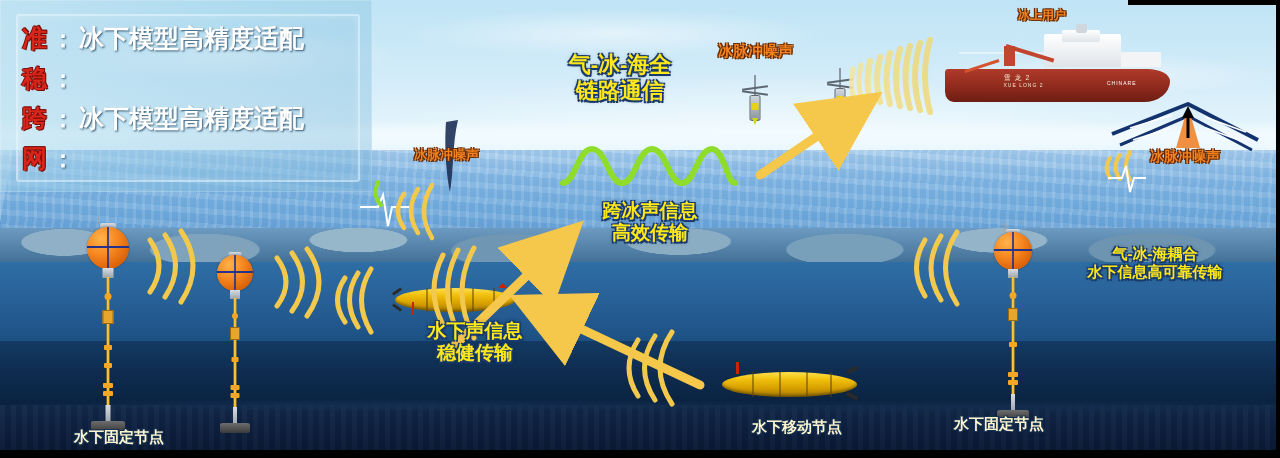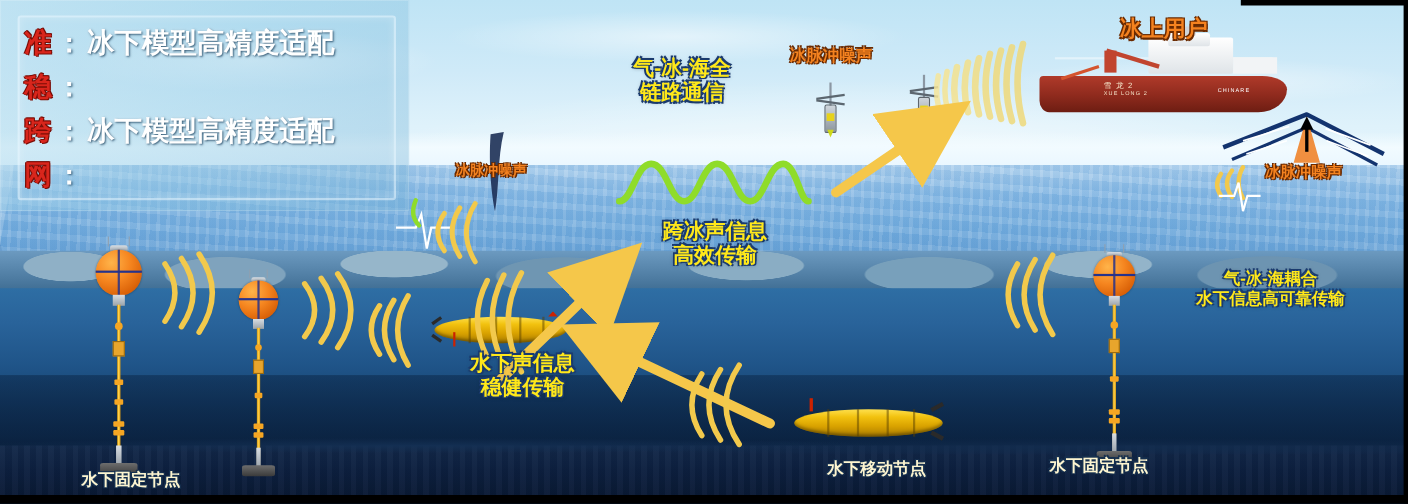--- a/index.html
+++ b/index.html
@@ -404,28 +404,28 @@
       <span class="pkey">跨</span>
       <span class="pcolon">：</span>
       <span class="pval">冰下模型高精度适配</span>
     </div>
     <div class="prow" style="top:142px;">
       <span class="pkey">网</span>
       <span class="pcolon">：</span>
     </div>
   </div>
 
-  <div class="note yellow ctr" style="left:530px;top:52px;width:180px;font-size:19px;">
+  <div class="note yellow ctr" style="left:530px;top:52px;width:180px;font-size:22px;">
     <div>气-冰-海全</div>
     <div>链路通信</div>
   </div>
 
   <div class="note orange" style="left:718px;top:42px;font-size:15px;">冰脉冲噪声</div>
 
-  <div class="note orange" style="left:1018px;top:16px;font-size:20px;">冰上用户</div>
+  <div class="note orange" style="left:1018px;top:8px;font-size:12px;">冰上用户</div>
 
   <div class="note orange" style="left:414px;top:147px;font-size:13px;">冰脉冲噪声</div>
 
   <div class="note orange" style="left:1150px;top:148px;font-size:14px;">冰脉冲噪声</div>
 
   <div class="note yellow ctr" style="left:565px;top:200px;width:170px;font-size:19px;">
     <div>跨冰声信息</div>
     <div>高效传输</div>
   </div>
 

